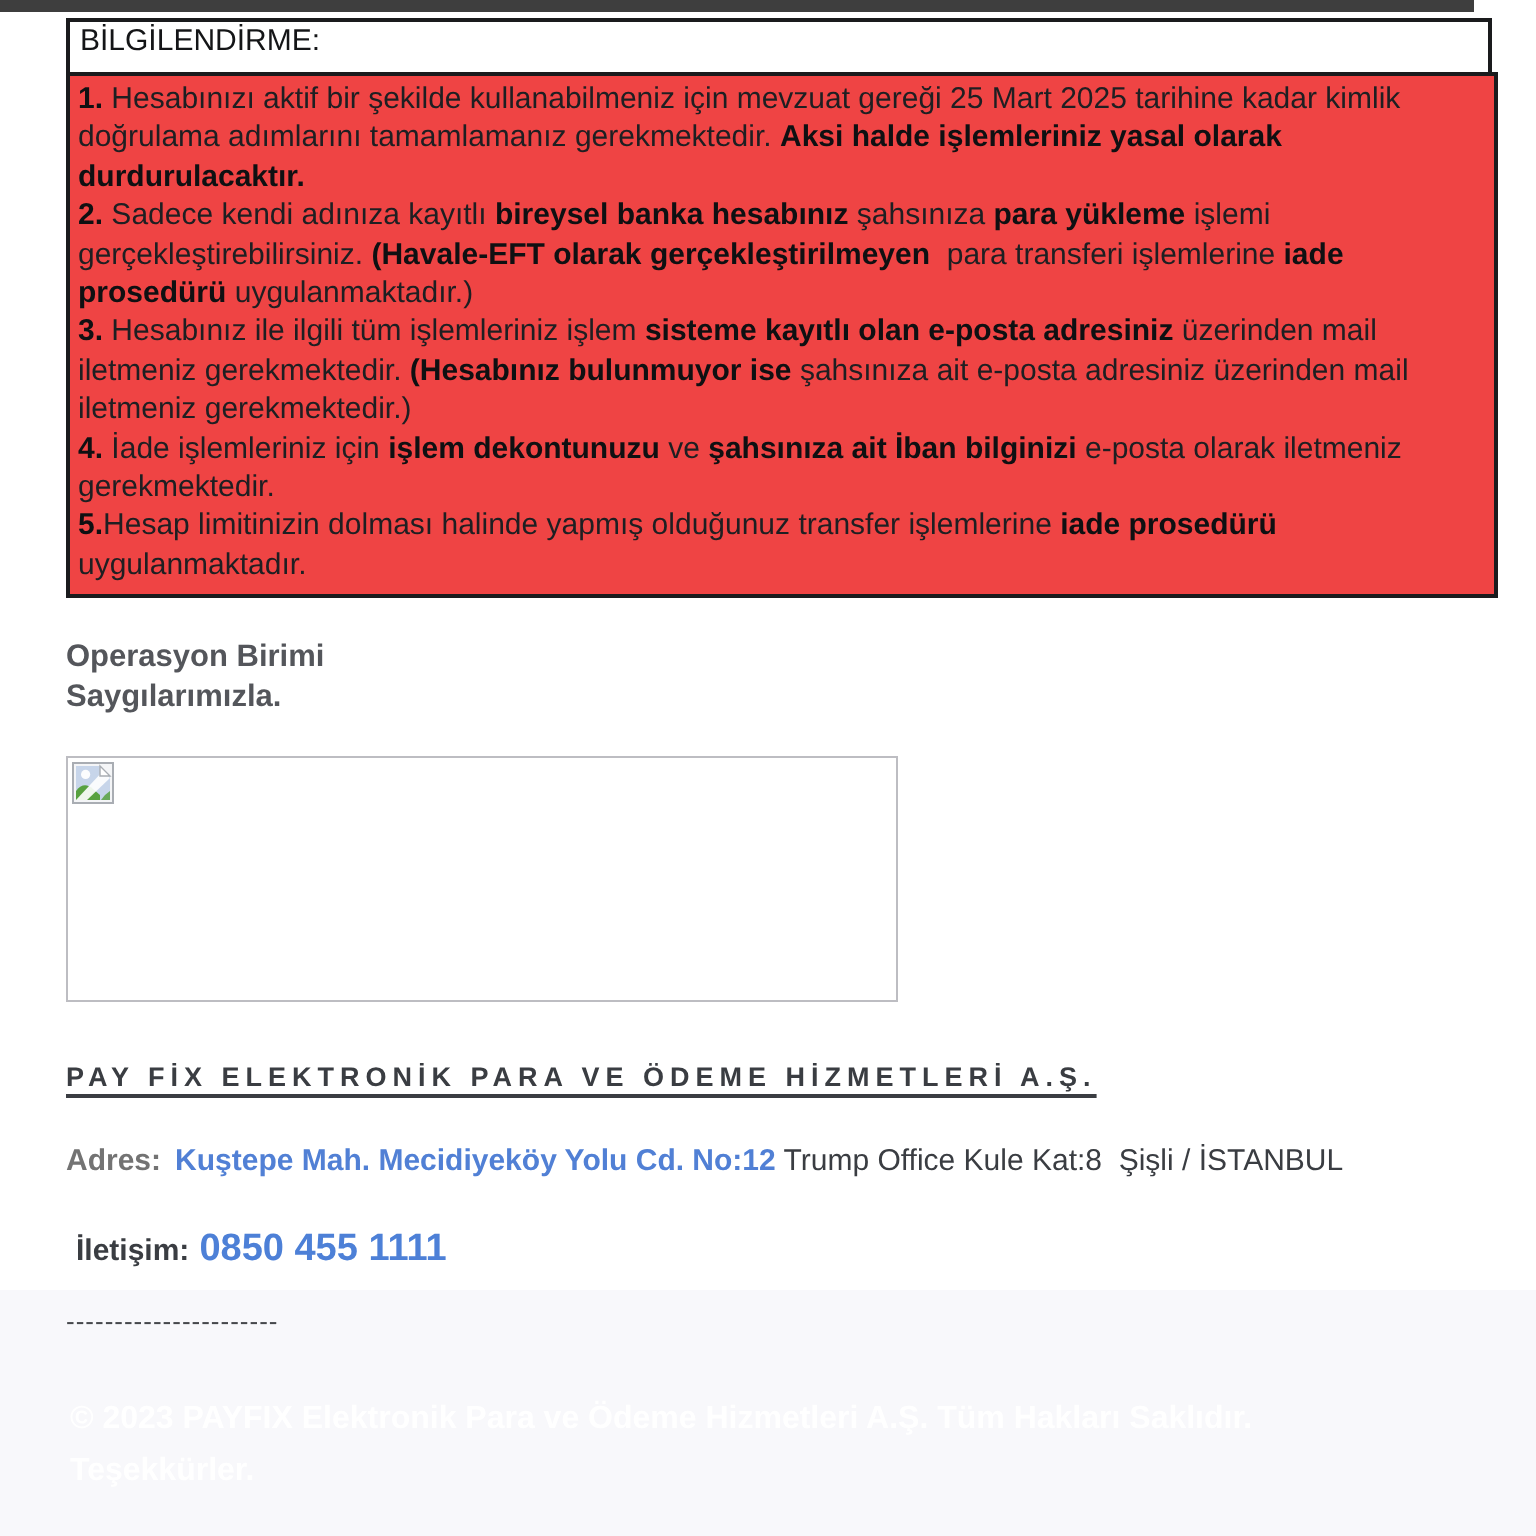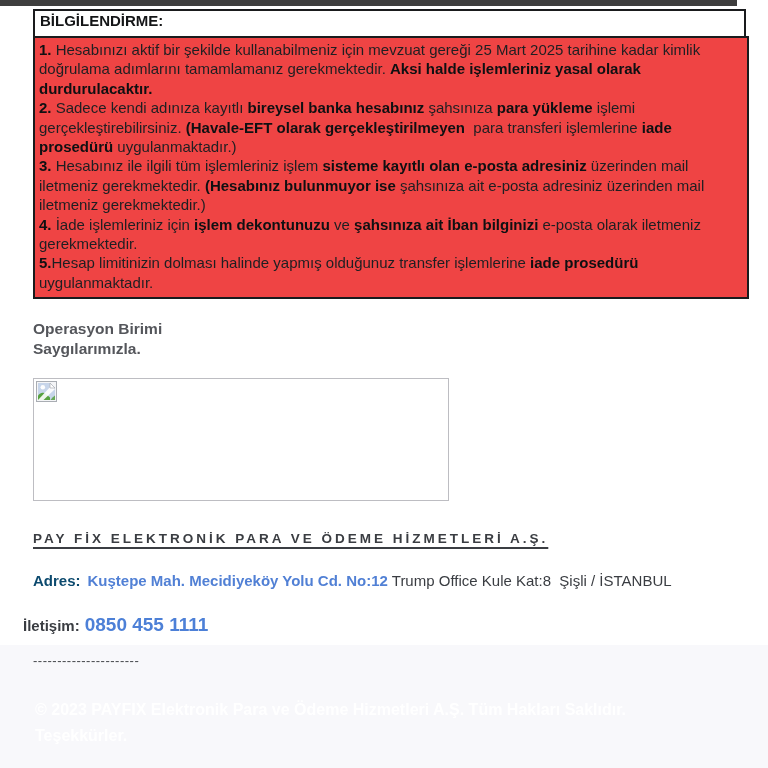--- a/index.html
+++ b/index.html
@@ -7,21 +7,21 @@
     width:768px;height:768px;position:relative;overflow:hidden;
     background:#ffffff;
     font-family:"Liberation Sans",sans-serif;
     color:#1e1f22;
   }
   .abs{position:absolute;}
   #top-strip{left:0;top:0;width:737px;height:6px;background:#3e3e3e;}
   #title-box{
     left:33px;top:9px;width:704px;height:24px;
     border:2px solid #1a1b1d;background:#ffffff;
-    padding:1px 0 0 5px;font-size:15px;font-weight:bold;color:#141517;
+    padding:1px 0 0 5px;font-size:15px;font-weight:normal;color:#141517;
   }
   #info-box{
     left:33px;top:36px;width:704px;
     border:2px solid #1a1b1d;background:#ef4444;
     padding:2px 4px 5px 4px;
     font-size:15px;line-height:19.4px;color:#1e1f22;
   }
   #info-box p{margin:0;}
   #info-box b{color:#0f1012;}
   #closing{left:33px;top:319px;font-size:15.5px;font-weight:bold;line-height:20px;color:#54565b;}
@@ -29,23 +29,23 @@
     left:33px;top:378px;width:414px;height:121px;
     background:#ffffff;border:1px solid #bdbdc2;
   }
   #img-box svg{position:absolute;left:2px;top:2px;}
   #company{
     left:33px;top:531px;
     font-size:13.5px;font-weight:bold;letter-spacing:3px;color:#3a3d42;
     text-decoration:underline;text-underline-offset:4px;text-decoration-thickness:1.5px;
   }
   #address-row{left:33px;top:572px;font-size:15px;color:#3a3d42;width:720px;}
-  #address-row .lbl{font-weight:bold;margin-right:7px;color:#0c4a6e;}
+  #address-row .lbl{font-weight:bold;margin-right:7px;color:#737373;}
   a.link{color:#5180d5;text-decoration:none;cursor:pointer;font-weight:bold;}
-  #contact-row{left:23px;top:614px;font-size:15px;color:#3a3d42;text-align:center;}
+  #contact-row{left:38px;top:614px;font-size:15px;color:#3a3d42;text-align:center;}
   #contact-row .lbl{font-weight:bold;margin-right:5px;}
   #contact-row .phone{font-size:19px;color:#4d80d7;}
   #footer-band{left:0;top:645px;width:768px;height:123px;background:#f8f8fb;}
   #dashes{left:33px;top:653px;font-size:13px;letter-spacing:0.5px;color:#46484c;}
   .hidden-line{color:#ffffff;font-weight:bold;font-size:16px;white-space:nowrap;}
   #hidden-line1{left:35px;top:701px;}
   #hidden-line2{left:35px;top:727px;}
 </style>
 </head>
 <body>

